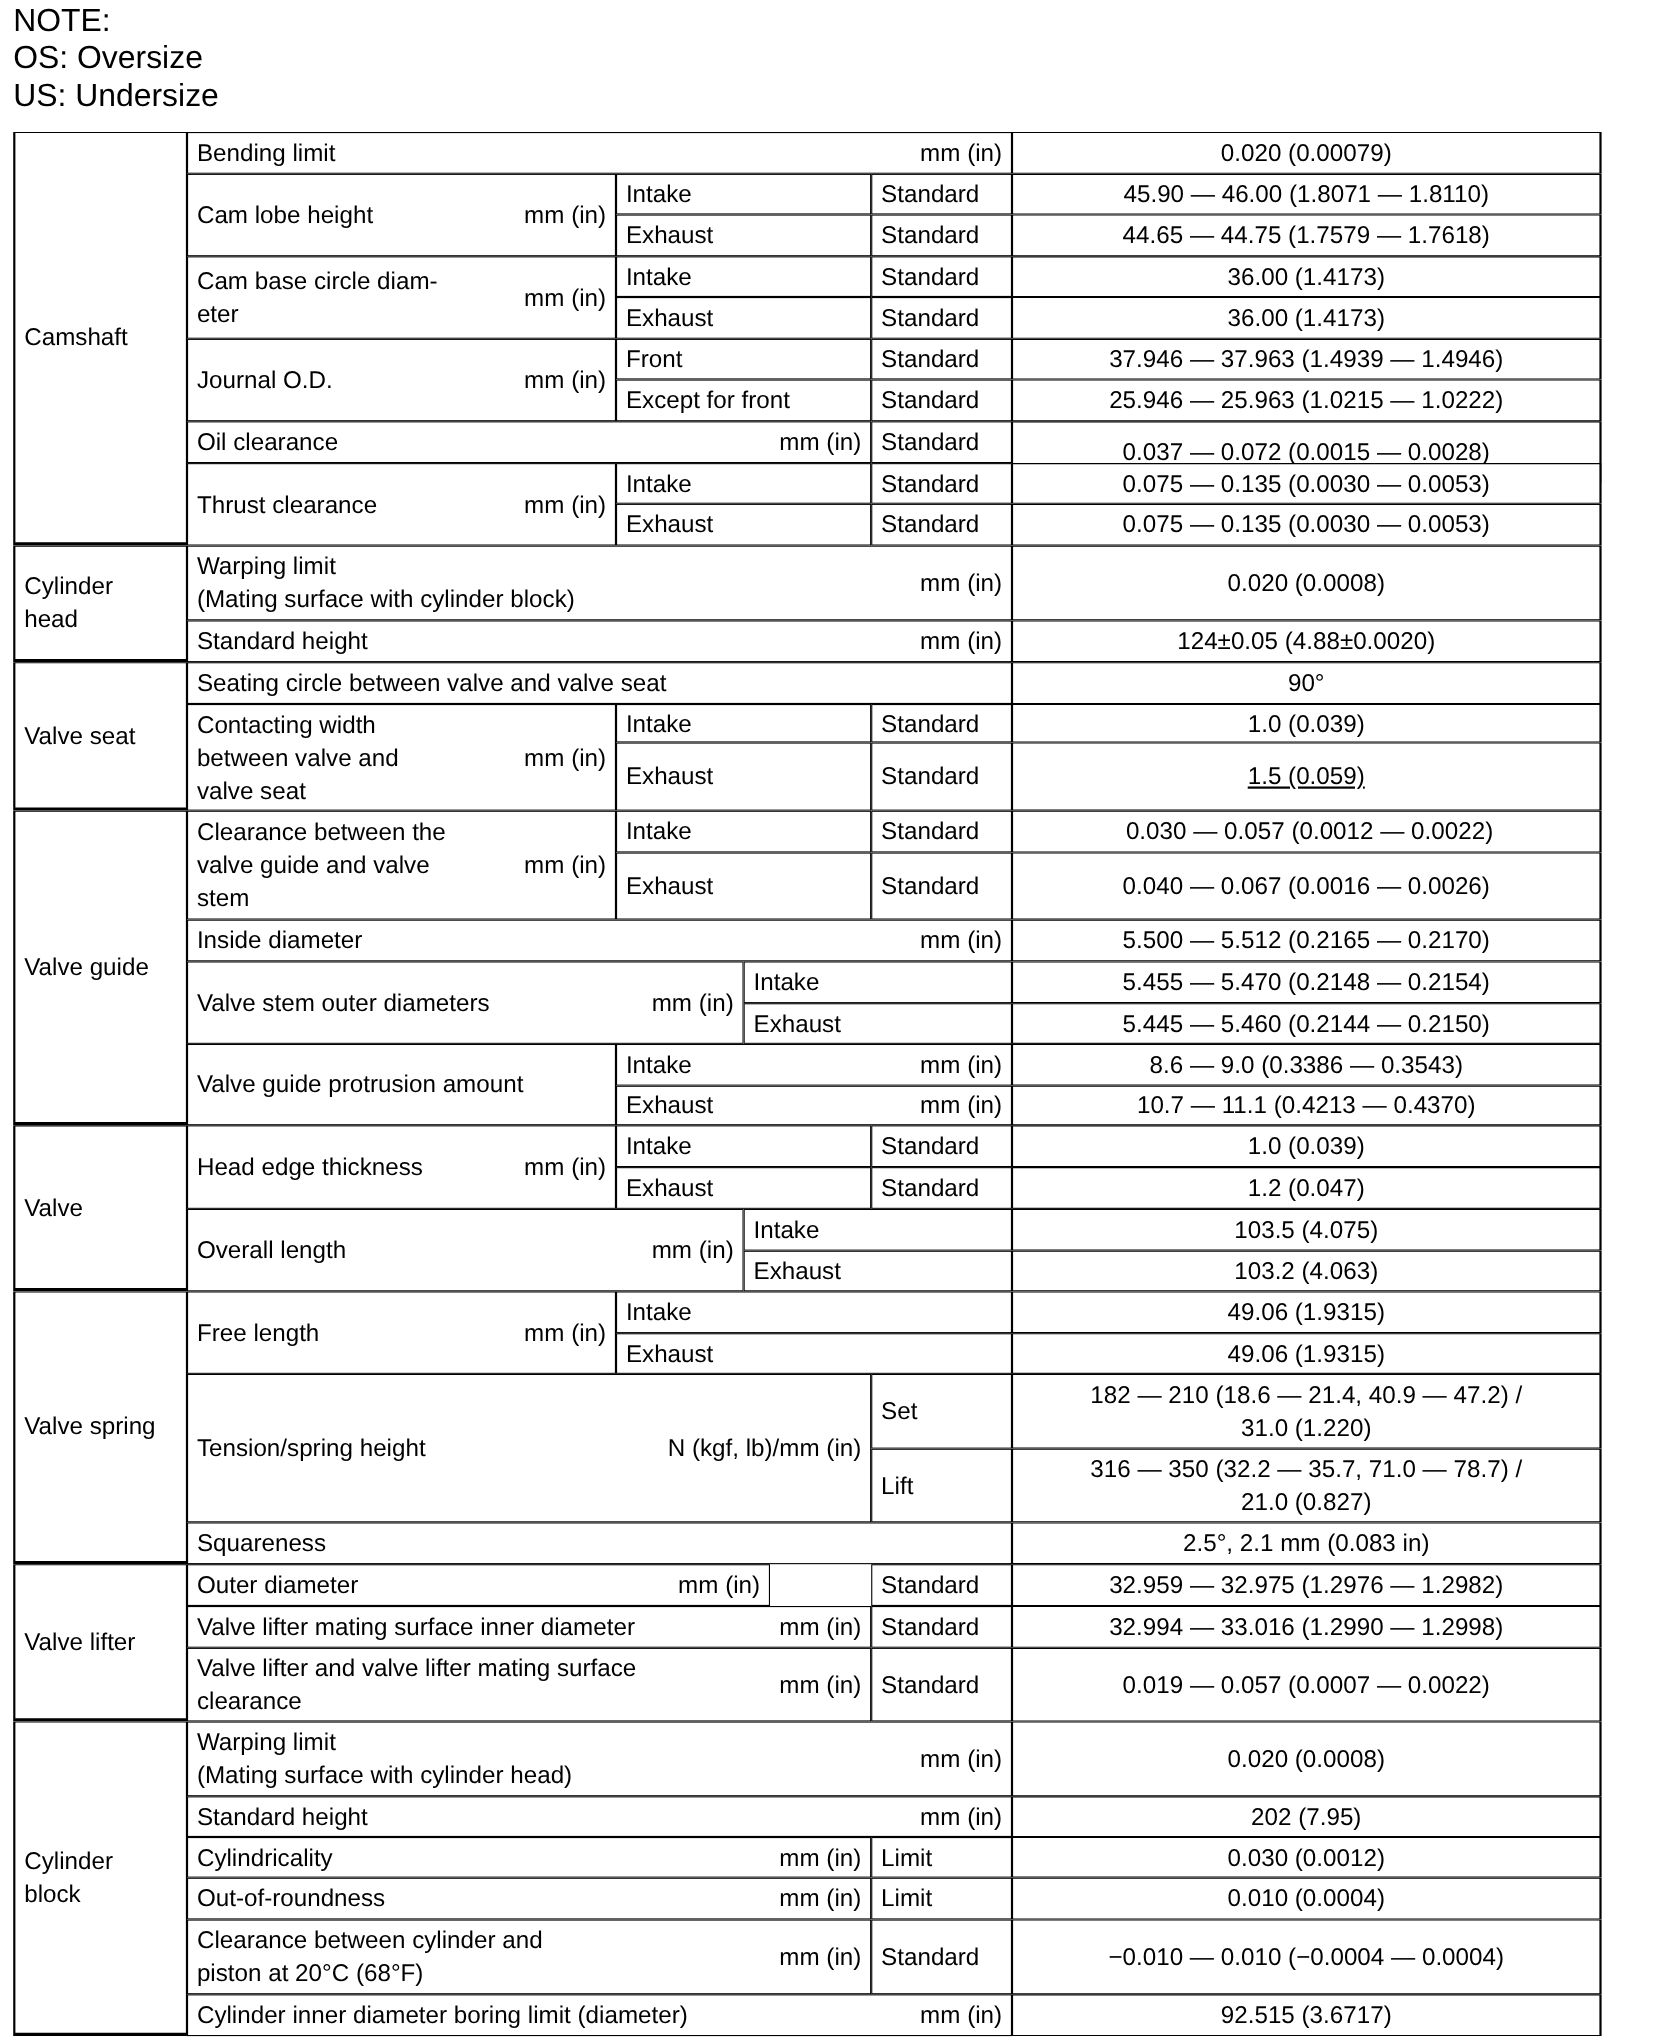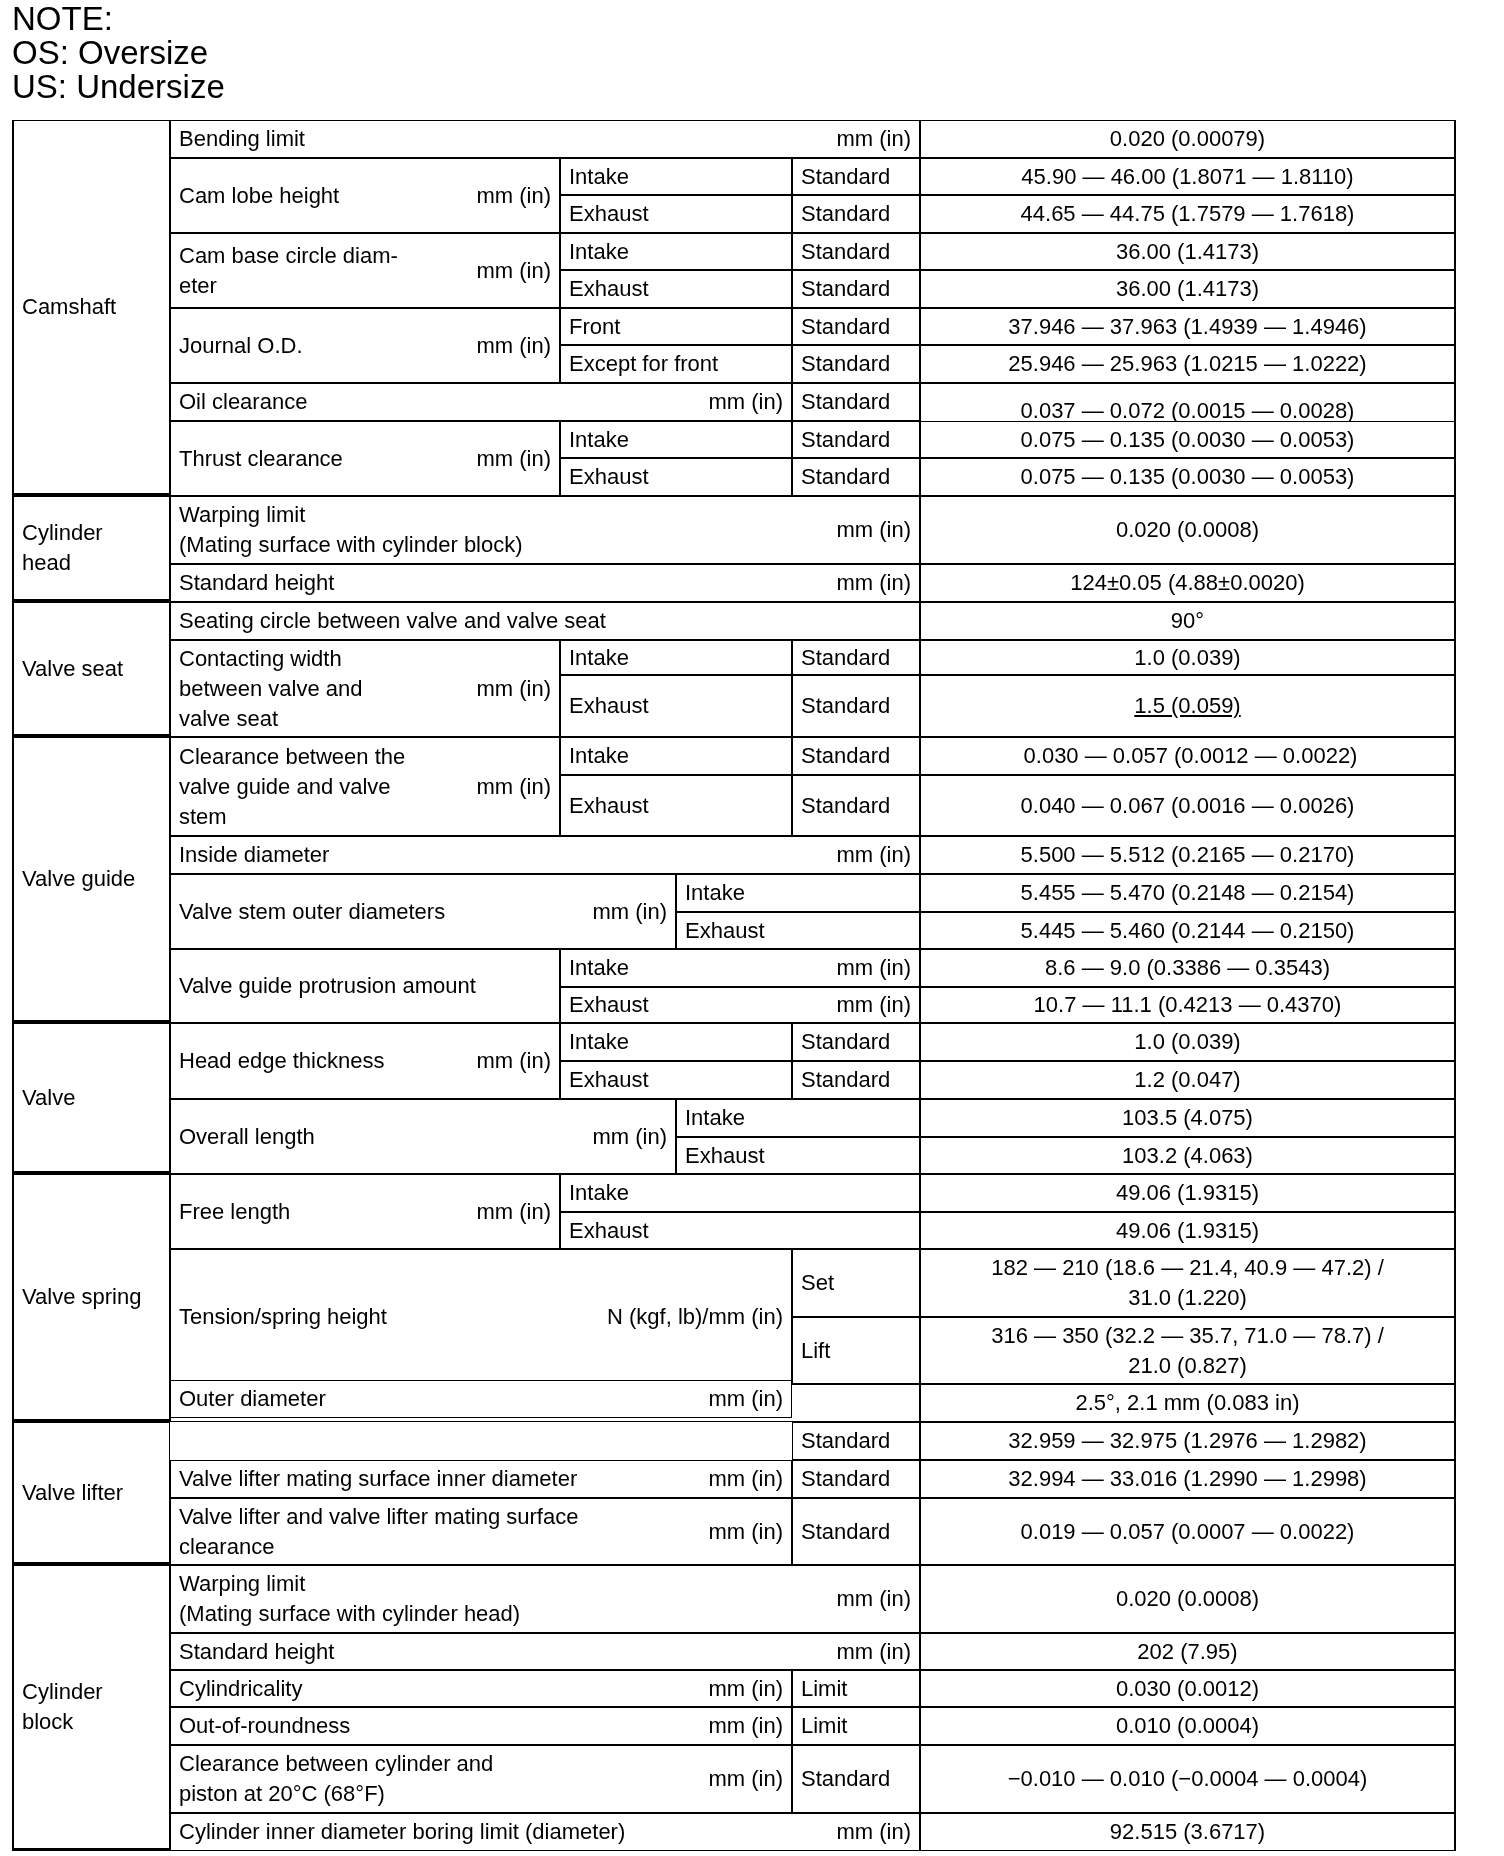--- a/index.html
+++ b/index.html
@@ -1,18 +1,18 @@
 <!DOCTYPE html>
 <html><head>
 <meta charset="utf-8">
 <style>
   html, body { margin: 0; padding: 0; background: #fff; }
   body { width: 1504px; height: 1856px; position: relative; overflow: hidden;
          font-family: "Liberation Sans", sans-serif; color: #000; }
-  .note { position: absolute; left: 12px; top: 2px; font-size: 33px; line-height: 34px; }
+  .note { position: absolute; left: 12px; top: 2px; font-size: 29px; line-height: 34px; }
   .note div { white-space: nowrap; }
   .cell { position: absolute; box-sizing: border-box; border: 1.5px solid #000;
           font-size: 22px; line-height: 30px; display: flex; align-items: center;
           padding: 0 8px; white-space: pre-line; background: #fff; }
   .cell.center { justify-content: center; text-align: center; }
   .cell.between { justify-content: space-between; }
   .cell .lbl { flex: 1 1 auto; }
   .cell .unit { flex: 0 0 auto; margin-left: 8px; text-align: right; }
 </style>
 </head>
@@ -125,21 +125,21 @@
     <div class="cell center" style="left: 920px; top: 1212px; width: 536px; height: 37px; border-right-width: 2px;"><span>49.06 (1.9315)</span></div>
     <div class="cell between" style="left: 170px; top: 1249px; width: 622px; height: 135px;"><span class="lbl">Tension/spring height</span><span class="unit">N (kgf, lb)/mm (in)</span></div>
     <div class="cell " style="left: 792px; top: 1249px; width: 128px; height: 68px;"><span class="lbl">Set</span></div>
     <div class="cell center" style="left: 920px; top: 1249px; width: 536px; height: 68px; border-right-width: 2px;"><span>182 — 210 (18.6 — 21.4, 40.9 — 47.2) /
 31.0 (1.220)</span></div>
     <div class="cell " style="left: 792px; top: 1317px; width: 128px; height: 67px;"><span class="lbl">Lift</span></div>
     <div class="cell center" style="left: 920px; top: 1317px; width: 536px; height: 67px; border-right-width: 2px;"><span>316 — 350 (32.2 — 35.7, 71.0 — 78.7) /
 21.0 (0.827)</span></div>
     <div class="cell " style="left: 170px; top: 1384px; width: 750px; height: 38px;"><span class="lbl">Squareness</span></div>
     <div class="cell center" style="left: 920px; top: 1384px; width: 536px; height: 38px; border-right-width: 2px;"><span>2.5°, 2.1 mm (0.083 in)</span></div>
-    <div class="cell between" style="left: 170px; top: 1380px; width: 622px; height: 38px;"><span class="lbl">Outer diameter</span><span class="unit">mm (in)</span></div>
+    <div class="cell between" style="left: 170px; top: 1422px; width: 530px; height: 38px;"><span class="lbl">Outer diameter</span><span class="unit">mm (in)</span></div>
     <div class="cell " style="left: 792px; top: 1422px; width: 128px; height: 38px;"><span class="lbl">Standard</span></div>
     <div class="cell center" style="left: 920px; top: 1422px; width: 536px; height: 38px; border-right-width: 2px;"><span>32.959 — 32.975 (1.2976 — 1.2982)</span></div>
     <div class="cell between" style="left: 170px; top: 1460px; width: 622px; height: 38px;"><span class="lbl">Valve lifter mating surface inner diameter</span><span class="unit">mm (in)</span></div>
     <div class="cell " style="left: 792px; top: 1460px; width: 128px; height: 38px;"><span class="lbl">Standard</span></div>
     <div class="cell center" style="left: 920px; top: 1460px; width: 536px; height: 38px; border-right-width: 2px;"><span>32.994 — 33.016 (1.2990 — 1.2998)</span></div>
     <div class="cell between" style="left: 170px; top: 1498px; width: 622px; height: 67px;"><span class="lbl">Valve lifter and valve lifter mating surface
 clearance</span><span class="unit">mm (in)</span></div>
     <div class="cell " style="left: 792px; top: 1498px; width: 128px; height: 67px;"><span class="lbl">Standard</span></div>
     <div class="cell center" style="left: 920px; top: 1498px; width: 536px; height: 67px; border-right-width: 2px;"><span>0.019 — 0.057 (0.0007 — 0.0022)</span></div>
     <div class="cell between" style="left: 170px; top: 1565px; width: 750px; height: 68px;"><span class="lbl">Warping limit

